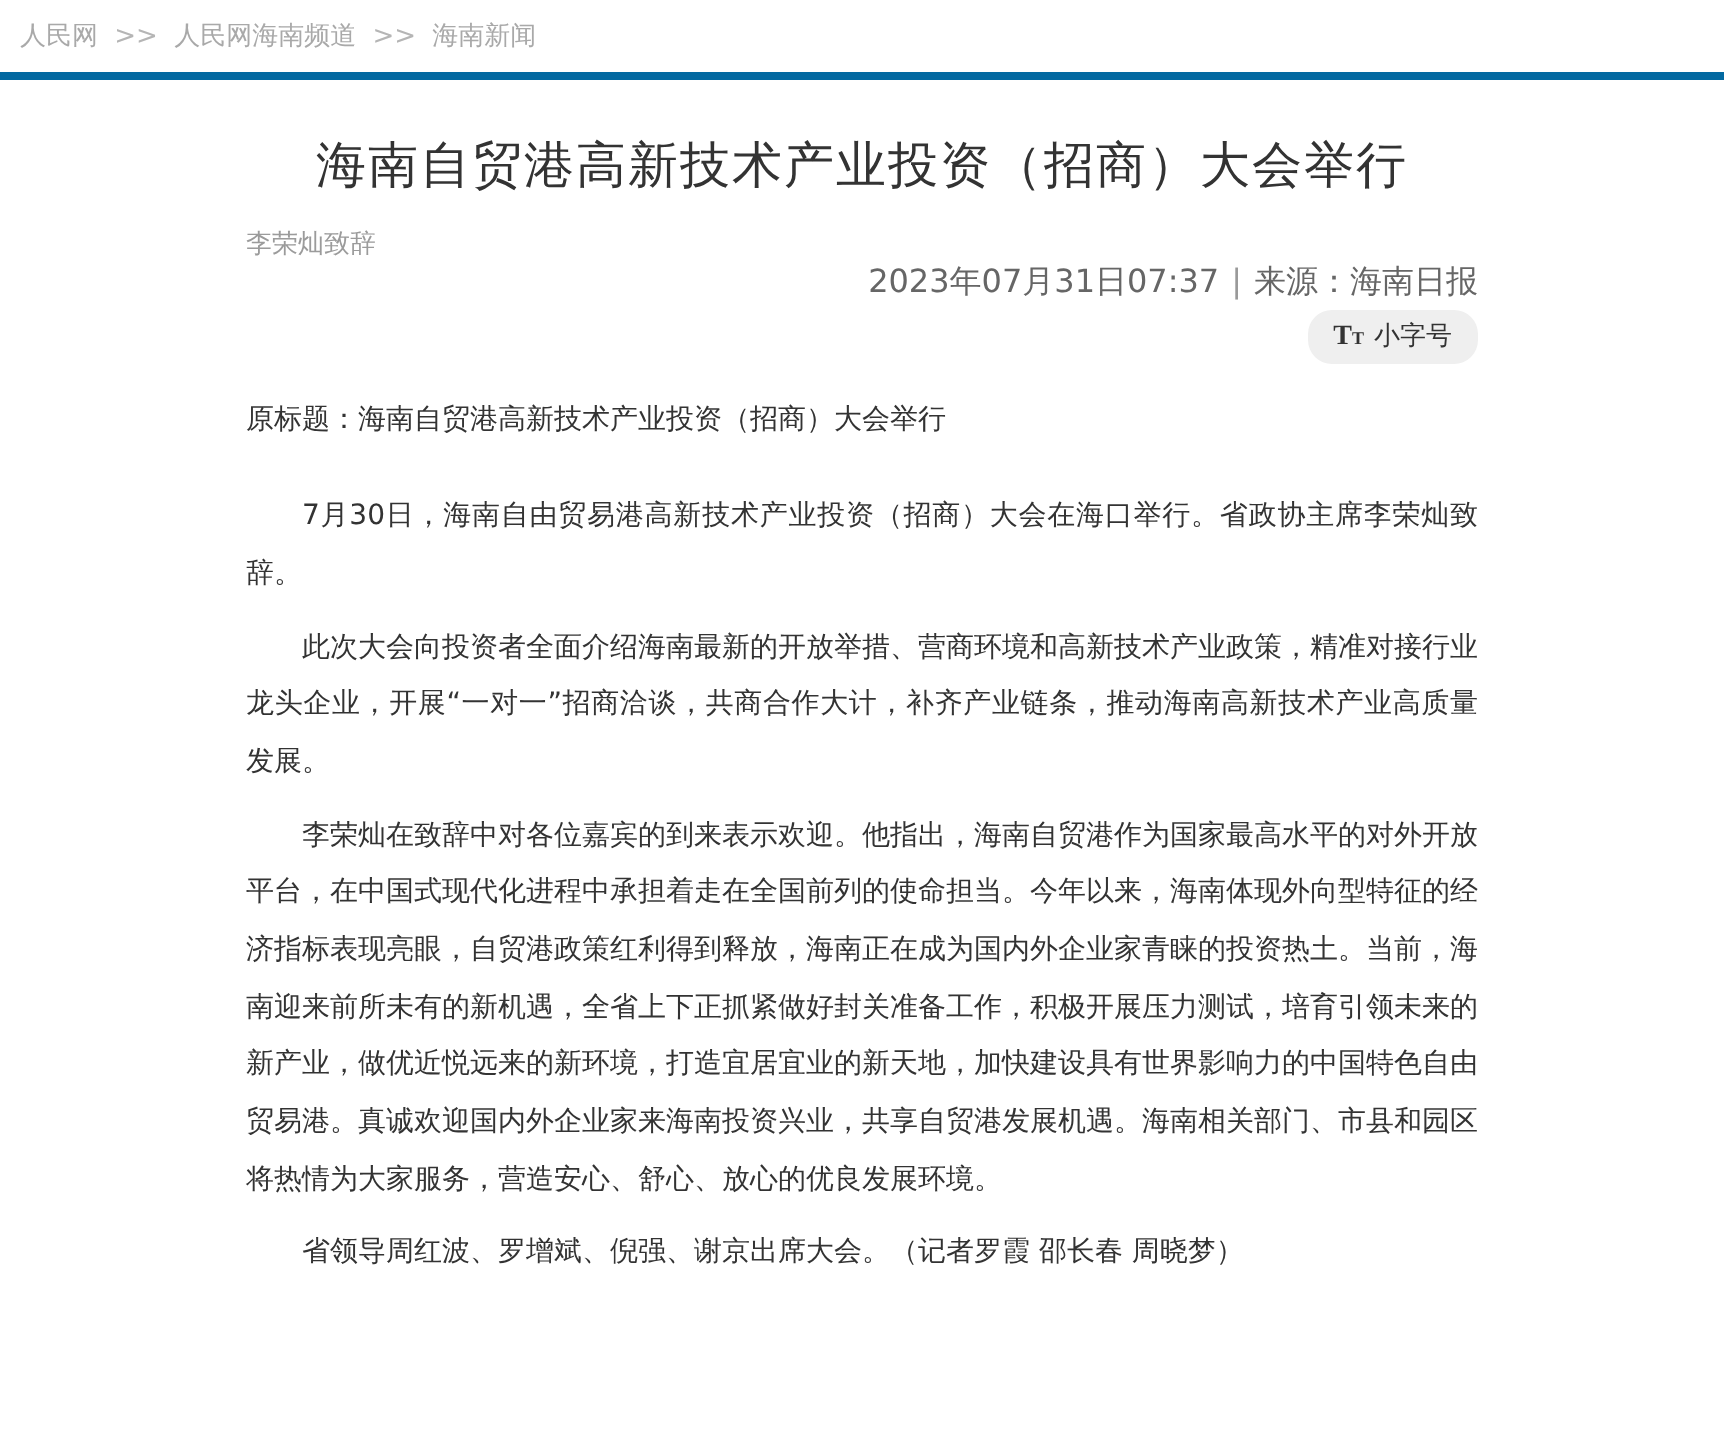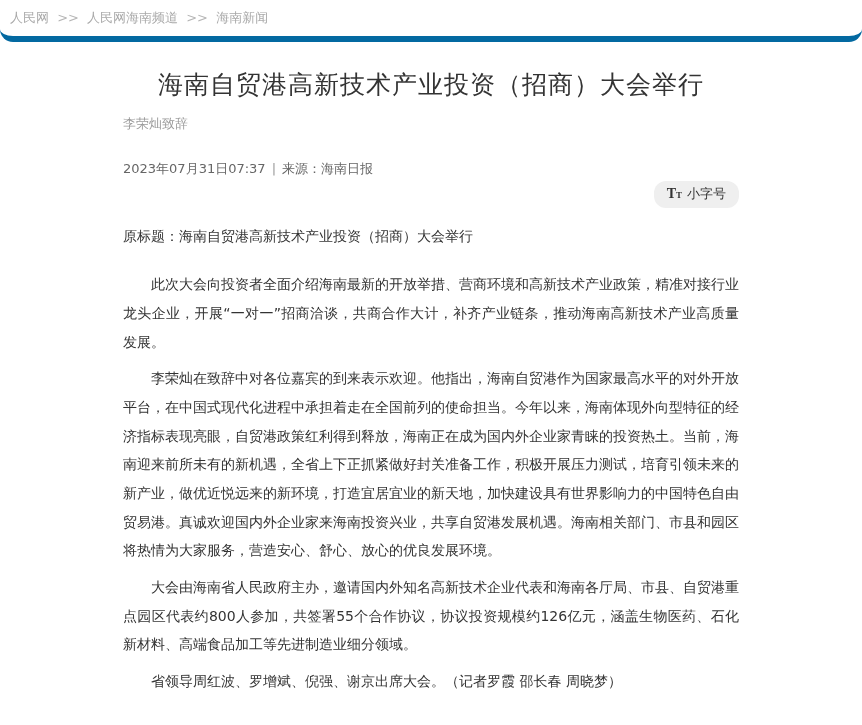--- a/index.html
+++ b/index.html
@@ -10,23 +10,22 @@
     background: #ffffff;
     font-family: "DejaVu Sans", "Liberation Sans", sans-serif;
     color: #333;
     overflow: hidden;
   }
   
   .breadcrumb {
     padding: 9px 10px 9px 10px;
     font-size: 13px;
     color: #a9a9a9;
-    border-bottom: 6px solid #0369a1;
+    border-bottom: 4px solid #0369a1;
     white-space: nowrap;
-    border-radius: 13px;
   }
   .breadcrumb .crumb { cursor: pointer; }
   .breadcrumb .sep { margin: 0 4px; color: #b5b5b5; }
 
   
   .container { width: 616px; margin: 0 auto; }
 
   .title {
     margin: 27px 0 0 0;
     font-size: 25px;
@@ -36,23 +35,22 @@
     letter-spacing: 1px;
     line-height: 1.3;
   }
   .subtitle {
     margin-top: 13px;
     text-align: left;
     font-size: 13px;
     color: #9b9b9b;
   }
   .meta {
-    margin-top: 27px;
-    text-align: left;
-    font-size: 13px;
+    text-align: right;
+    font-size: 16px;
     color: #666;
   }
   .meta .pipe { margin: 0 6px; color: #999; }
 
   .toolbar {
     text-align: right;
     margin-top: 3px;
     height: 24px;
   }
   .font-size-btn {
@@ -122,20 +120,20 @@
       <span class="tt-big">T</span>
       <span class="tt-small">T</span>
       <span>小字号</span>
     </button>
   </div>
 
   <div class="article">
     <p class="original-title">
       <span>原标题：</span><span>海南自贸港高新技术产业投资（招商）大会举行</span>
     </p>
+    <p class="para">7月30日，海南自由贸易港高新技术产业投资（招商）大会在海口举行。省政协主席李荣灿致辞。</p>
     <p class="para">此次大会向投资者全面介绍海南最新的开放举措、营商环境和高新技术产业政策，精准对接行业龙头企业，开展“一对一”招商洽谈，共商合作大计，补齐产业链条，推动海南高新技术产业高质量发展。</p>
     <p class="para">李荣灿在致辞中对各位嘉宾的到来表示欢迎。他指出，海南自贸港作为国家最高水平的对外开放平台，在中国式现代化进程中承担着走在全国前列的使命担当。今年以来，海南体现外向型特征的经济指标表现亮眼，自贸港政策红利得到释放，海南正在成为国内外企业家青睐的投资热土。当前，海南迎来前所未有的新机遇，全省上下正抓紧做好封关准备工作，积极开展压力测试，培育引领未来的新产业，做优近悦远来的新环境，打造宜居宜业的新天地，加快建设具有世界影响力的中国特色自由贸易港。真诚欢迎国内外企业家来海南投资兴业，共享自贸港发展机遇。海南相关部门、市县和园区将热情为大家服务，营造安心、舒心、放心的优良发展环境。</p>
-    <p class="para">大会由海南省人民政府主办，邀请国内外知名高新技术企业代表和海南各厅局、市县、自贸港重点园区代表约800人参加，共签署55个合作协议，协议投资规模约126亿元，涵盖生物医药、石化新材料、高端食品加工等先进制造业细分领域。</p>
     <p class="para">省领导周红波、罗增斌、倪强、谢京出席大会。（记者罗霞 邵长春 周晓梦）</p>
 
   </div>
 
 </div>
 
 </body></html>

